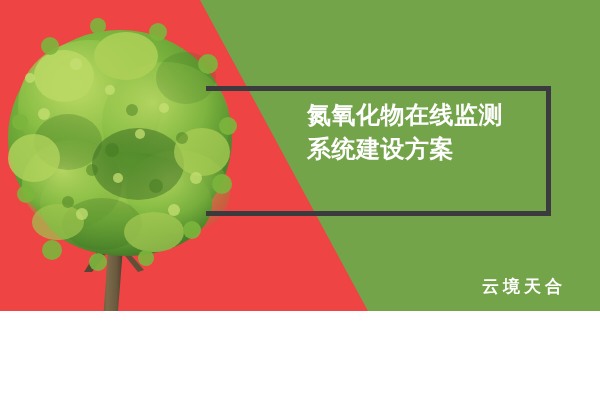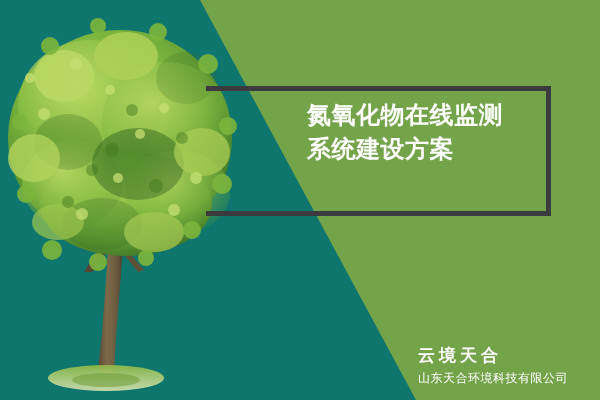--- a/index.html
+++ b/index.html
@@ -3,23 +3,23 @@
 <meta charset="utf-8">
 <style>
   html, body {
     margin: 0;
     padding: 0;
     background: #ffffff;
   }
   #slide {
     position: relative;
     width: 600px;
-    height: 400px;
+    height: 311px;
     overflow: hidden;
-    background: #0f766e;
+    background: #ef4444;
     font-family: "Liberation Sans", "DejaVu Sans", sans-serif;
   }
 
   
   .green-block {
     position: absolute;
     inset: 0;
     background: #74a449;
     clip-path: polygon(200px 0, 600px 0, 600px 400px, 416px 400px);
   }
@@ -201,16 +201,15 @@
 
   <div class="title-frame"></div>
 
   <div class="title">
     <span class="line">氮氧化物在线监测</span>
     <span class="line">系统建设方案</span>
   </div>
 
   <div class="brand">
     <div class="brand-name">云境天合</div>
-    <div class="brand-company">山东天合环境科技有限公司</div>
   </div>
 
 </div>
 
 </body></html>

